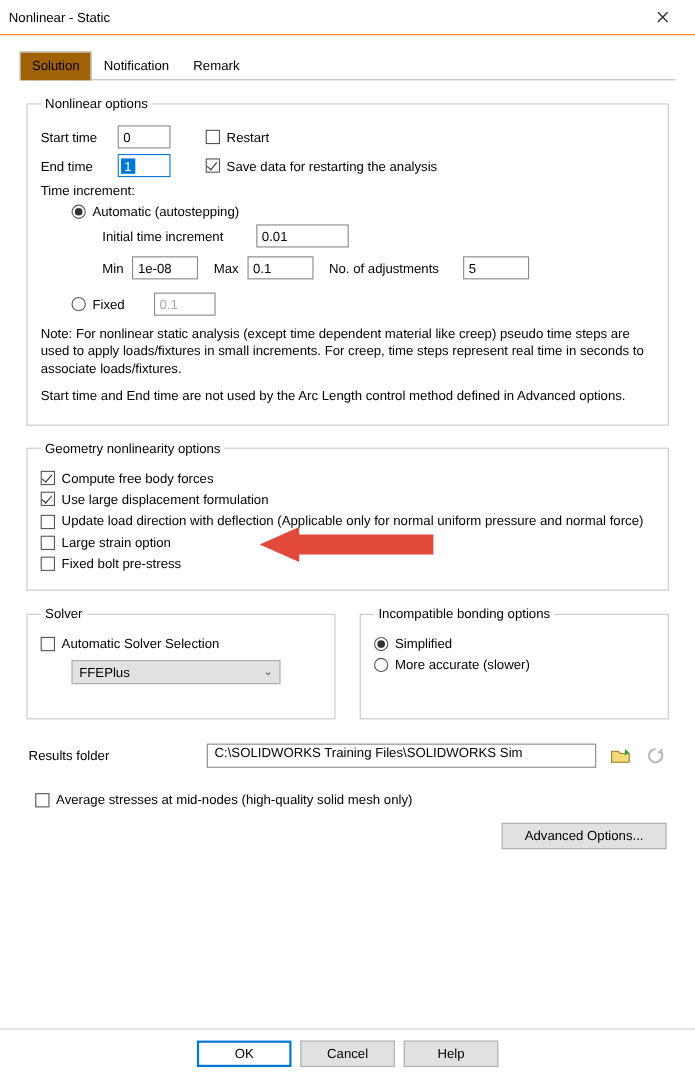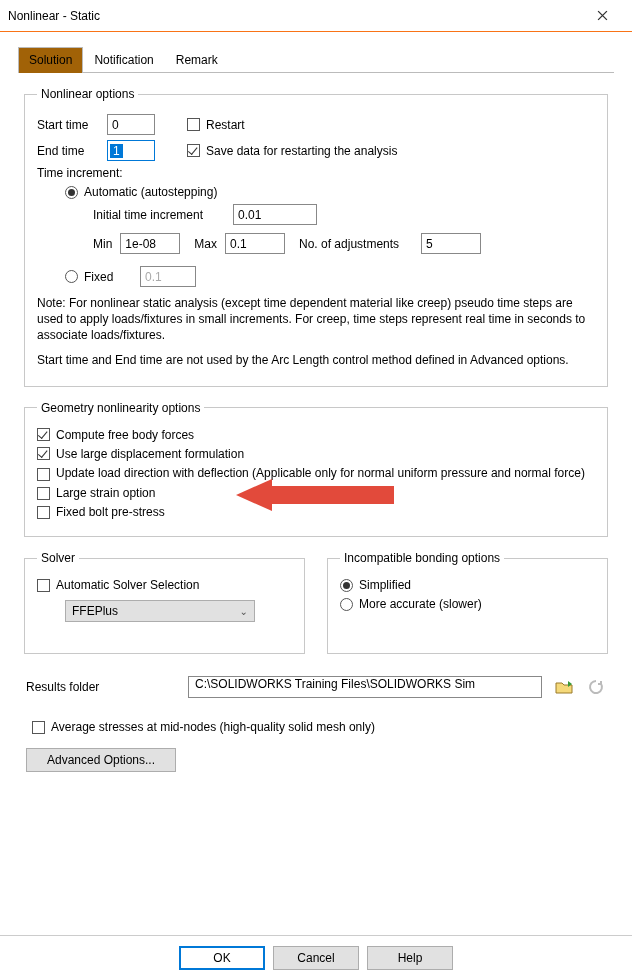--- a/index.html
+++ b/index.html
@@ -24,21 +24,21 @@
 .rd.checked::after{content:"";width:7px;height:7px;background:#333;border-radius:50%}
 .note{margin:8px 0 6px 0;line-height:1.35}
 .twocol{display:flex;gap:22px;margin:0 6px}
 .twocol fieldset{flex:1;margin:0}
 .select{display:flex;align-items:center;border:1px solid #adadad;background:#e1e1e1;height:22px;padding:0 6px;width:190px;justify-content:space-between;cursor:pointer}
 .select .arr{font-size:10px;color:#555}
 .results-row{display:flex;align-items:center;margin:22px 8px 0 8px;gap:12px}
 .results-row .path{flex:1;border:1px solid #888;height:22px;padding:0 6px;overflow:hidden;white-space:nowrap}
 .iconbtn{width:20px;height:20px;display:flex;align-items:center;justify-content:center;cursor:pointer}
 .avg-row{display:flex;align-items:center;margin:22px 8px 0 14px}
-.adv-row{display:flex;justify-content:flex-start;margin:14px 8px 0 8px}
+.adv-row{display:flex;justify-content:flex-end;margin:14px 8px 0 8px}
 .btn{border:1px solid #adadad;background:#e1e1e1;height:24px;padding:0 14px;font-family:inherit;font-size:12px;cursor:pointer;min-width:86px}
 .btn.primary{border:2px solid #0078d7;background:#fff;padding:0 13px}
 .footer{position:absolute;left:0;right:0;bottom:0;border-top:1px solid #ccc;padding:10px 14px;display:flex;justify-content:center;gap:8px;background:#fff}
 .arrow{position:absolute;left:234px;top:475px;pointer-events:none}
 .sub{margin-left:28px}
 </style>
 </head>
 <body>
 
 <div class="tb">

